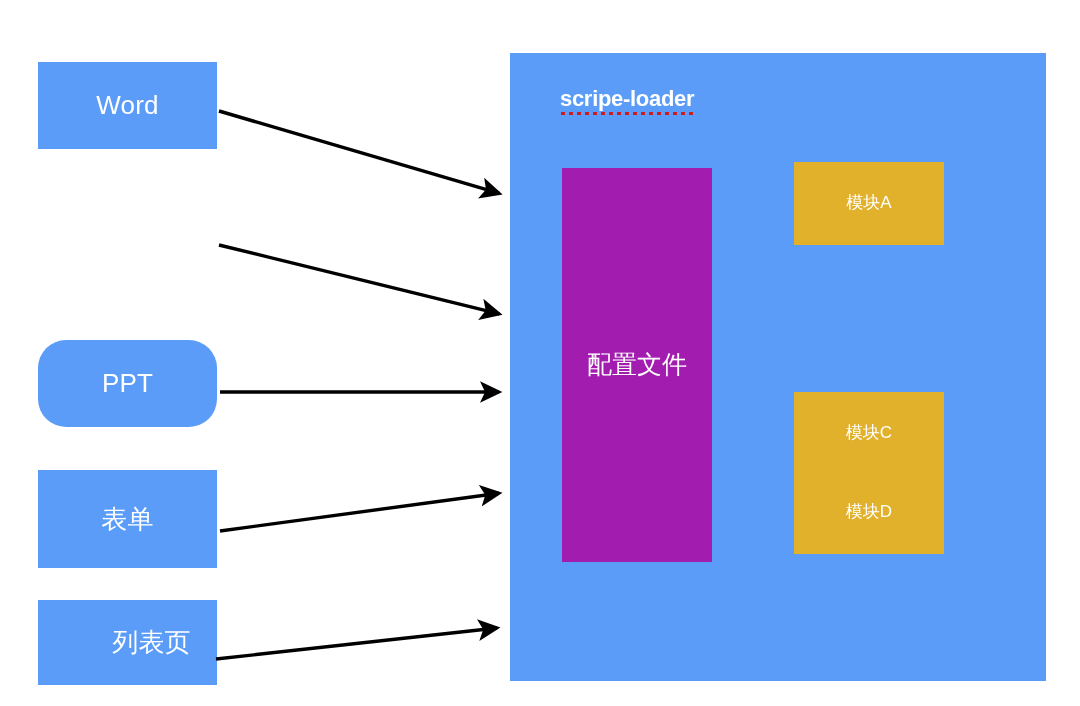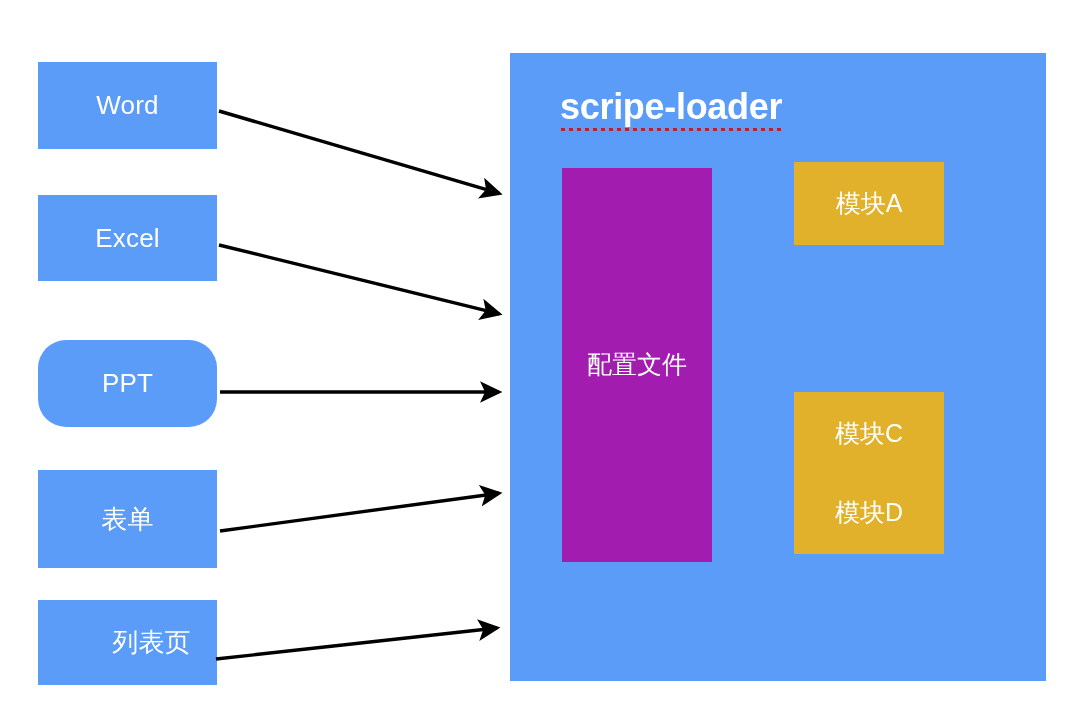--- a/index.html
+++ b/index.html
@@ -44,21 +44,21 @@
     top: 53px;
     width: 536px;
     height: 628px;
     background: #5A9CF8;
   }
 
   #loader-title {
     position: absolute;
     left: 50px;
     top: 33px;
-    font-size: 36px;
+    font-size: 22px;
     font-weight: bold;
     color: #ffffff;
     letter-spacing: -0.3px;
     white-space: nowrap;
   }
   #loader-title .redline {
     position: absolute;
     left: 1px;
     right: 0;
     bottom: -3px;
@@ -69,21 +69,21 @@
         rgba(0,0,0,0) 4px, rgba(0,0,0,0) 8px);
   }
 
   .cfg-box {
     background: #E8B830;
     font-size: 25px;
   }
 
   .mod-box {
     background: #E2B12B;
-    font-size: 25px;
+    font-size: 17px;
   }
 
   
   #arrows {
     position: absolute;
     left: 0;
     top: 0;
     width: 1080px;
     height: 706px;
     pointer-events: none;
@@ -112,23 +112,20 @@
       <span>模块C</span>
     </div>
     <div class="node mod-box" id="mod-3" style="left: 284px; top: 418px; width: 150px; height: 83px; background: rgb(226, 177, 43);">
       <span>模块D</span>
     </div>
   </div>
 
   <div class="node src-box" id="src-0" style="left: 38px; top: 62px; width: 179px; height: 87px; background: rgb(90, 156, 248);">
     <span>Word</span>
   </div>
-  <div class="node src-box" id="src-1" style="left: 38px; top: 195px; width: 179px; height: 86px; background: rgb(90, 156, 248);">
-    <span>Excel</span>
-  </div>
   <div class="node src-box" id="src-2" style="left: 38px; top: 340px; width: 179px; height: 87px; background: rgb(90, 156, 248); border-radius: 28px;">
     <span>PPT</span>
   </div>
   <div class="node src-box" id="src-3" style="left: 38px; top: 470px; width: 179px; height: 98px; background: rgb(90, 156, 248);">
     <span>表单</span>
   </div>
   <div class="node src-box" id="src-4" style="left: 38px; top: 600px; width: 179px; height: 85px; background: rgb(90, 156, 248); padding-left: 48px;">
     <span>列表页</span>
   </div>
 

